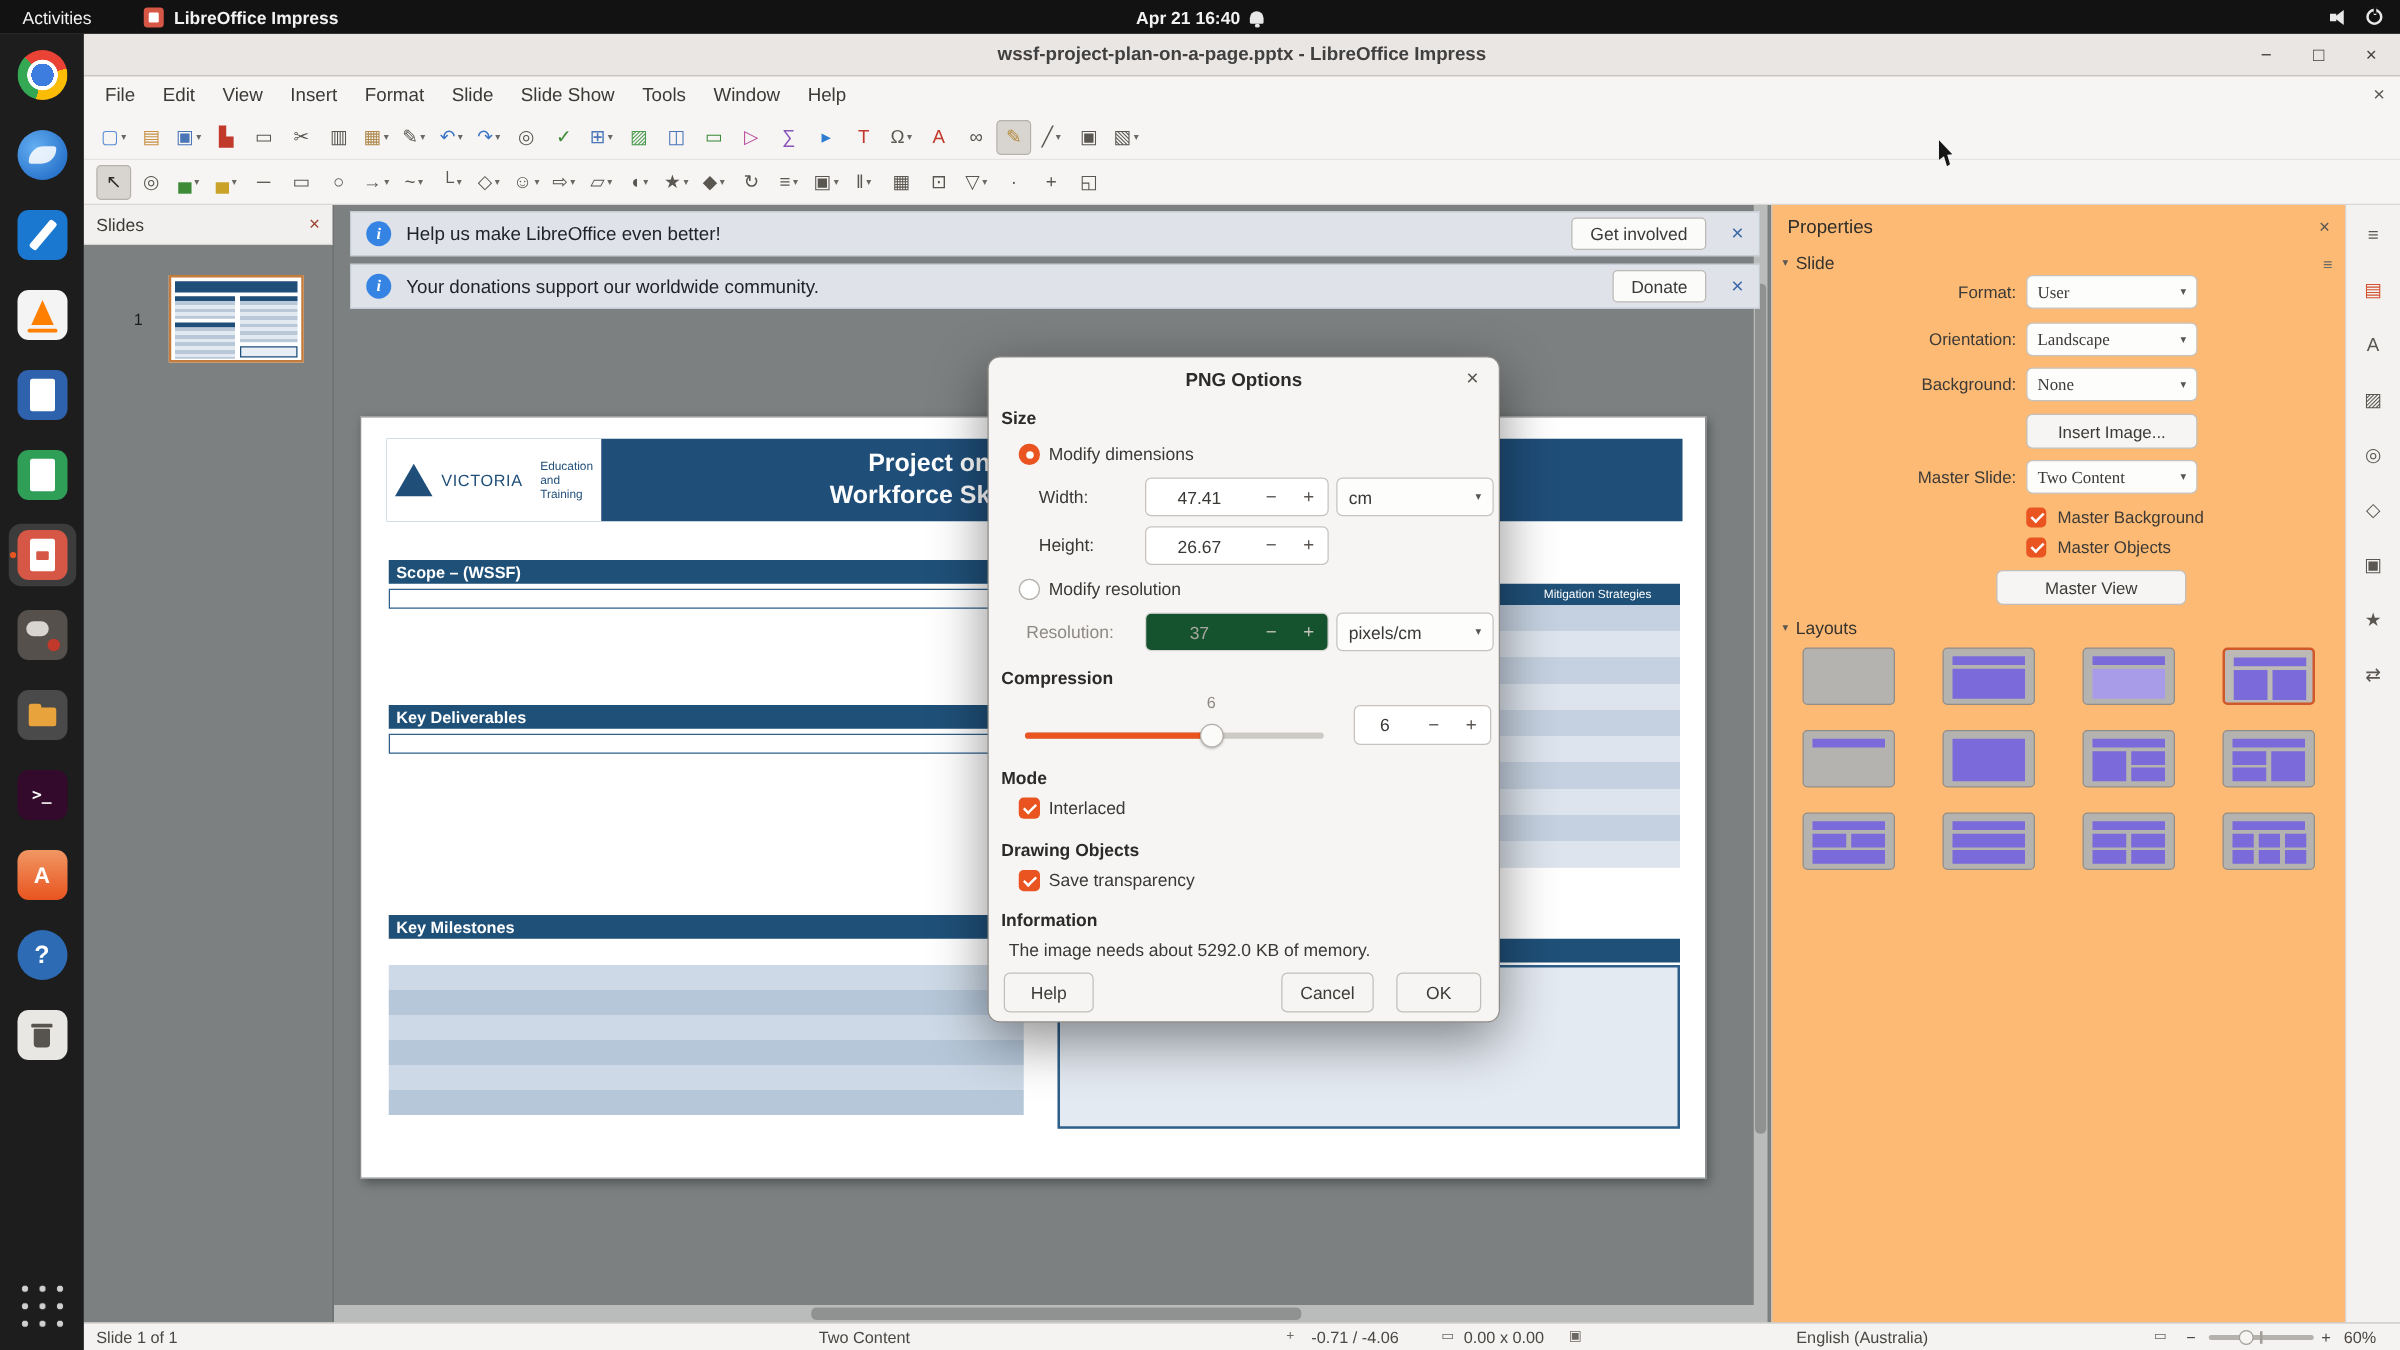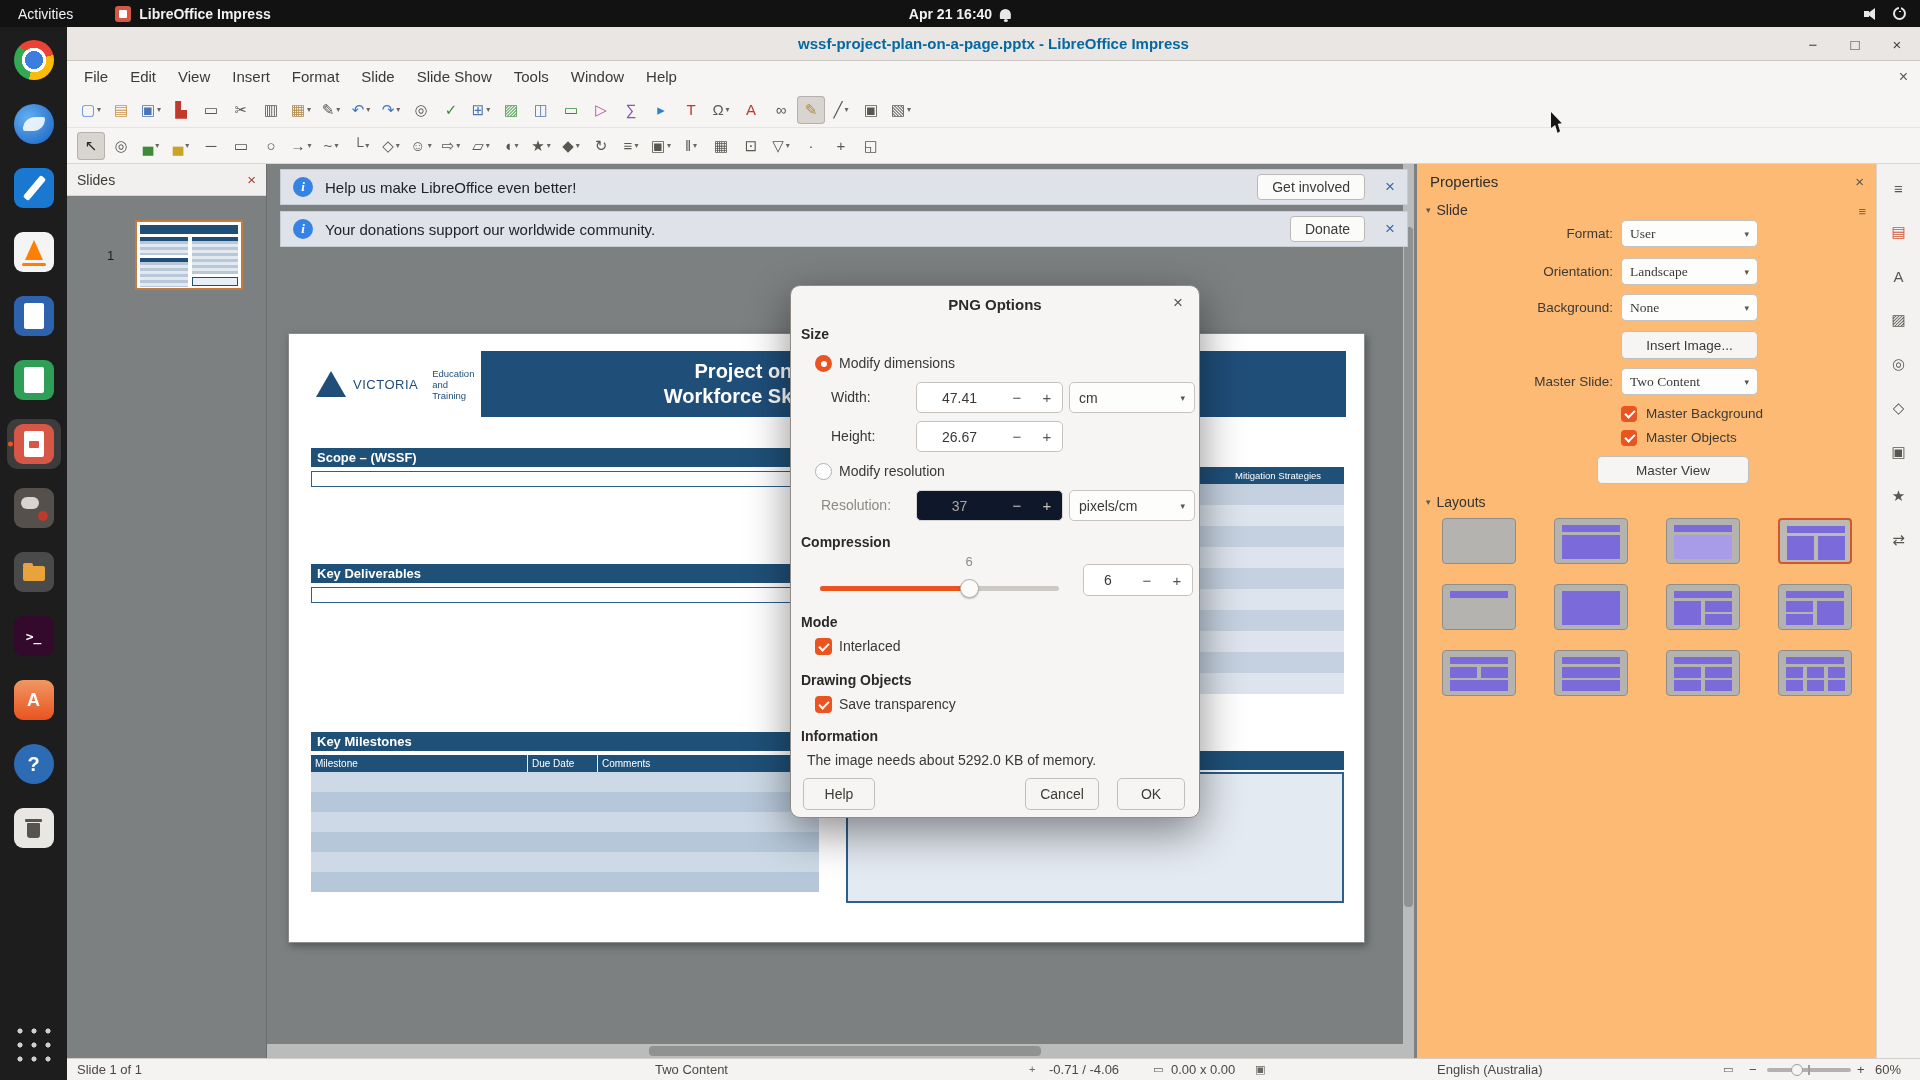--- a/index.html
+++ b/index.html
@@ -49,21 +49,21 @@
   .di.terminal { background:#33092c; }
   .di.software { background:linear-gradient(#f09763,#e95420); } .di.software .dock-glyph { font-size:18px; font-family:"Liberation Sans",sans-serif; }
   .di.help { background:#2d6cb5; border-radius:50%; } .di.help .dock-glyph { font-size:20px; font-family:"Liberation Sans",sans-serif; }
   .di.trash { background:#e9e7e4; } .di.trash::after { content:""; position:absolute; width:13px; height:15px; background:#57534e; border-radius:1px 1px 3px 3px; top:15px; }
   .di.trash::before { content:""; position:absolute; width:17px; height:3px; background:#57534e; border-radius:1px; top:11px; }
   .show-apps-item { margin-top:auto; }
   .di.show-apps { background-image: radial-gradient(#cfcfcf 2.3px, rgba(0,0,0,0) 2.8px); background-size:14px 14px; background-position:center; width:40px; height:40px; }
 
   
   #titlebar { position:absolute; left:67px; top:27px; width:1853px; height:34px; background:#e9e6e3; border-bottom:1px solid #c9c5c1; z-index:40; }
-  #titlebar .wtitle { position:absolute; left:0; right:0; top:0; height:34px; text-align:center; line-height:34px; font-weight:bold; font-size:15px; color:#0369a1; }
+  #titlebar .wtitle { position:absolute; left:0; right:0; top:0; height:34px; text-align:center; line-height:34px; font-weight:bold; font-size:15px; color:#404040; }
   .winbtns { position:absolute; right:14px; top:0; height:34px; display:flex; align-items:center; gap:24px; font-size:15px; color:#403e3b; }
   .winbtns span { width:18px; text-align:center; }
   #menubar { position:absolute; left:67px; top:61px; width:1853px; height:31px; background:#f6f5f4; display:flex; align-items:center; padding-left:6px; font-size:15px; color:#3c3a36; z-index:40; }
   .menu-item { padding:0 11px; line-height:31px; }
   .menu-close { position:absolute; right:12px; font-size:16px; color:#5a5752; }
   #toolbar1, #toolbar2 { position:absolute; left:67px; width:1853px; height:36px; background:#f6f5f4; display:flex; align-items:center; padding-left:10px; gap:2px; z-index:40; }
   #toolbar1 { top:92px; border-bottom:1px solid #e6e4e1; }
   #toolbar2 { top:128px; border-bottom:1px solid #d9d6d3; }
   .tbi { display:flex; align-items:center; justify-content:center; height:28px; min-width:28px; padding:0 3px; border-radius:4px; }
   .tbi-glyph { font-size:15px; line-height:1; }
@@ -122,21 +122,21 @@
   .dsec { position:absolute; left:10px; font-weight:bold; color:#2b2a28; }
   .dlabel { position:absolute; line-height:31px; }
   .dlabel.dim, .dim { color:#8d8983; }
   .radio { position:absolute; left:24px; width:17px; height:17px; border-radius:50%; background:#fff; border:1px solid #b3b0ac; }
   .radio.on { background:#e95420; border:none; }
   .radio.on::after { content:""; position:absolute; left:5.5px; top:5.5px; width:6px; height:6px; border-radius:50%; background:#fff; }
   .rlabel { position:absolute; left:48px; line-height:17px; }
   .spin { position:absolute; left:125px; width:147px; height:31px; background:#fff; border:1px solid #c6c3bf; border-radius:5px; display:flex; align-items:center; }
   .spin .sval { flex:1; text-align:center; }
   .spin .sbtn { width:30px; text-align:center; color:#585450; font-size:15px; }
-  .spin.disabled { background:#0f172a; border-color:#dad7d3; }
+  .spin.disabled { background:#14532d; border-color:#dad7d3; }
   .spin.disabled .sval { color:#aba7a1; }
   .spin.disabled .sbtn { color:#c5c1bb; }
   .combo { position:absolute; left:278px; width:126px; height:31px; background:#fdfdfc; border:1px solid #c6c3bf; border-radius:5px; display:flex; align-items:center; padding:0 9px; }
   .combo .cval { flex:1; }
   .combo .cchev { font-size:9px; color:#585450; }
   .sl-track { position:absolute; left:29px; top:300px; width:239px; height:5px; border-radius:3px; background:#cdcac5; }
   .sl-fill { position:absolute; left:29px; top:300px; width:149px; height:5px; border-radius:3px; background:#e95420; }
   .sl-handle { position:absolute; left:169px; top:293px; width:19px; height:19px; border-radius:50%; background:#fbfbfa; border:1px solid #b3afaa; box-shadow:0 1px 2px rgba(0,0,0,.25); }
   .sl-val { position:absolute; left:164px; top:268px; width:28px; text-align:center; font-size:13px; color:#8d8983; }
   .cspin { position:absolute; left:292px; top:278px; width:110px; height:32px; }
@@ -615,25 +615,20 @@
       <span class="logo-tri"></span>
       <span class="logo-name">VICTORIA</span>
       <span class="logo-div"></span>
       <span class="logo-sub">Education and Training</span>
     </div>
     <div class="secbar" style="top:114px">Scope – (WSSF)</div>
     <div class="secstrip" style="top:137px"></div>
     <div class="secbar" style="top:230px">Key Deliverables</div>
     <div class="secstrip" style="top:253px"></div>
     <div class="secbar" style="top:398px">Key Milestones</div>
-    <div class="mhead">
-      <div style="width:217px">Milestone</div>
-      <div style="width:70px">Due Date</div>
-      <div style="width:221px">Comments</div>
-    </div>
     <div class="mrows"></div>
     <div class="rheader">
       <span>Mitigation Strategies</span>
     </div>
     <div class="rrows"></div>
     <div class="rbar2"></div>
     <div class="rbox"></div>
   </div>
 </div>
 

